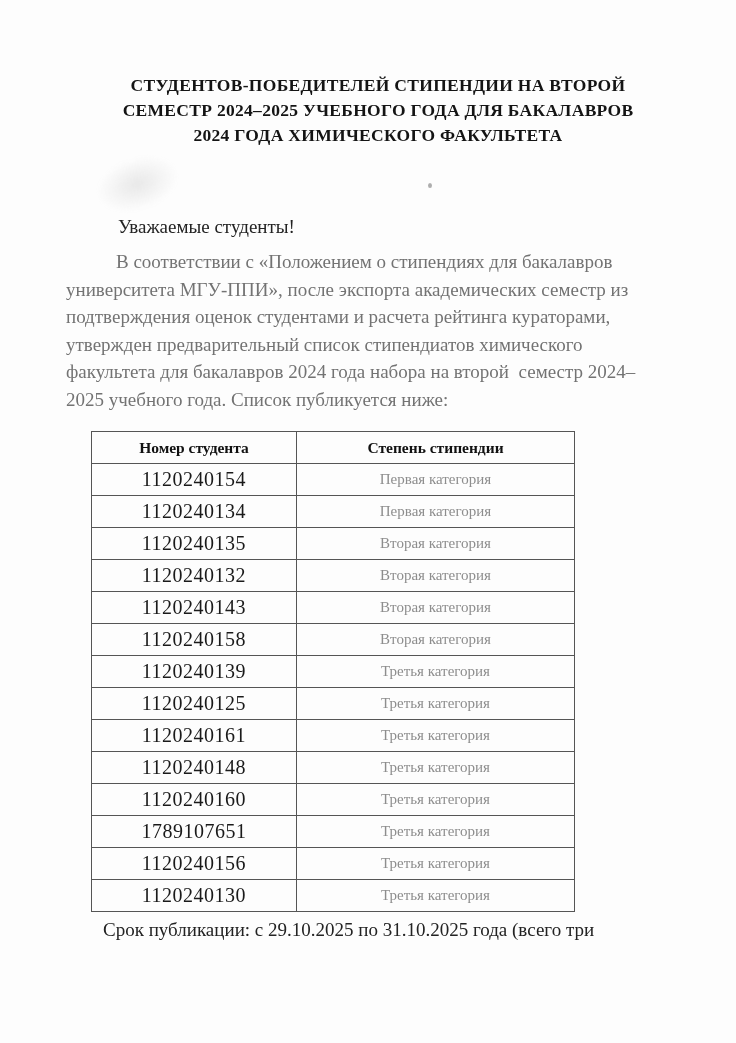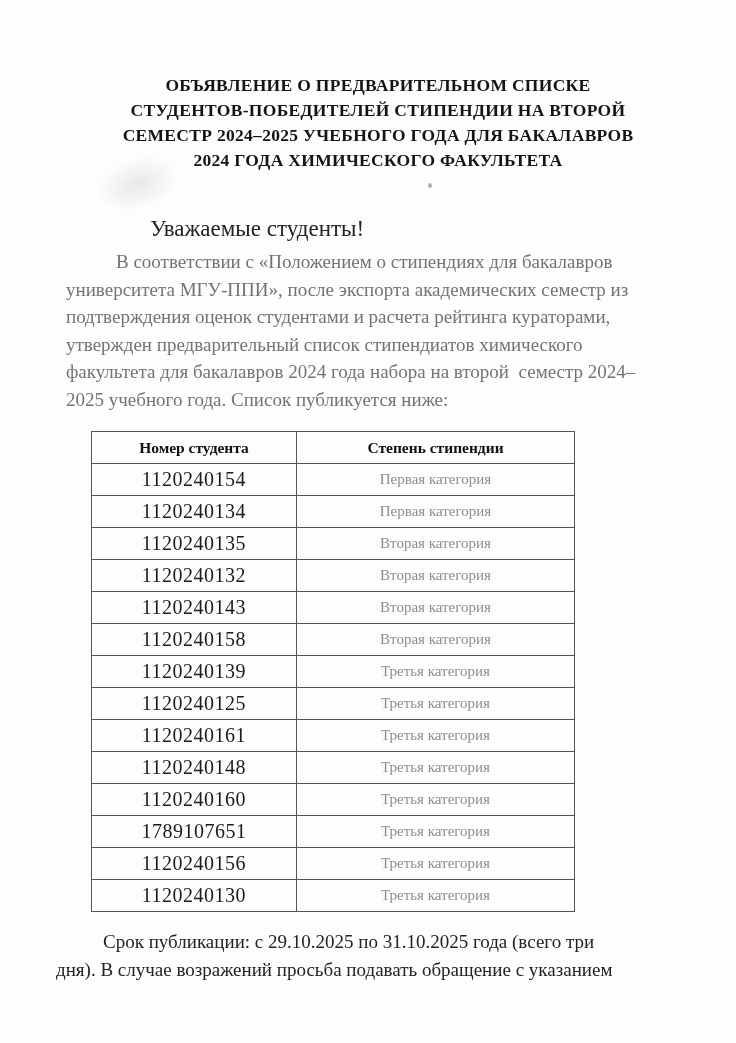--- a/index.html
+++ b/index.html
@@ -36,23 +36,22 @@
     text-align: center;
     font-weight: bold;
     font-size: 17.5px;
     line-height: 25px;
     color: #141414;
     letter-spacing: 0.3px;
   }
   .greeting {
     position: absolute;
     top: 216px; left: 118px;
-    font-size: 23px;
+    font-size: 19px;
     color: #232323;
-    margin-left: 32px;
   }
   .body-para {
     position: absolute;
     top: 248px; left: 66px; right: 34px;
     font-size: 19px;
     line-height: 27.5px;
     color: #737373;
   }
   .body-para .line { white-space: pre; }
   .body-para .line.indent { padding-left: 50px; }
@@ -85,35 +84,33 @@
   .doc-table td.cat {
     font-size: 15px;
     color: #8d8d8d;
   }
   .footer-para {
     position: absolute;
     top: 916px; left: 56px; right: 28px;
     font-size: 19px;
     line-height: 28px;
     color: #232323;
-    margin-top: 12px;
   }
   .footer-para .line { white-space: pre; }
   .footer-para .line.indent { padding-left: 47px; }
 </style>
 </head>
 <body>
 
 <div class="page">
 
   <div class="smudge"></div>
   <div class="speck"></div>
 
   <div class="title">
-    <div>ОБЪЯВЛЕНИЕ О ПРЕДВАРИТЕЛЬНОМ СПИСКЕ</div>
     <div>СТУДЕНТОВ-ПОБЕДИТЕЛЕЙ СТИПЕНДИИ НА ВТОРОЙ</div>
     <div>СЕМЕСТР 2024–2025 УЧЕБНОГО ГОДА ДЛЯ БАКАЛАВРОВ</div>
     <div>2024 ГОДА ХИМИЧЕСКОГО ФАКУЛЬТЕТА</div>
   </div>
 
   <div class="greeting">Уважаемые студенты!</div>
 
   <div class="body-para">
     <div class="line indent">В соответствии с «Положением о стипендиях для бакалавров</div>
     <div class="line">университета МГУ-ППИ», после экспорта академических семестр из</div>
@@ -189,16 +186,15 @@
       </tr>
       <tr>
         <td class="num">1120240130</td>
         <td class="cat">Третья категория</td>
       </tr>
     </tbody>
   </table>
 
   <div class="footer-para">
     <div class="line indent">Срок публикации: с 29.10.2025 по 31.10.2025 года (всего три</div>
-    <div class="line">дня). В случае возражений просьба подавать обращение с указанием</div>
   </div>
 
 </div>
 
 </body></html>

